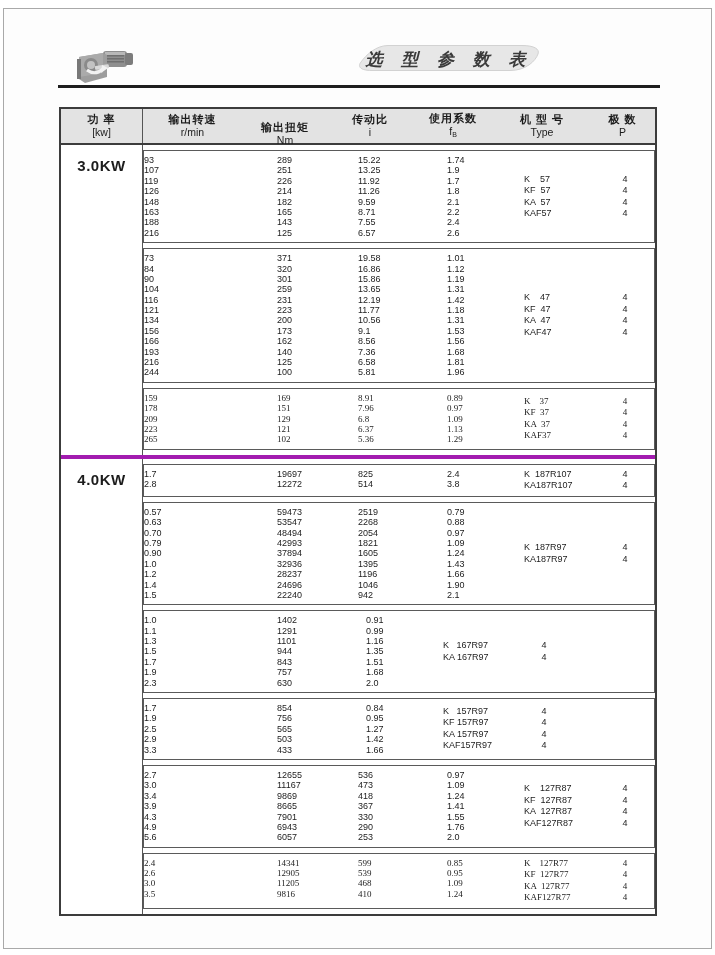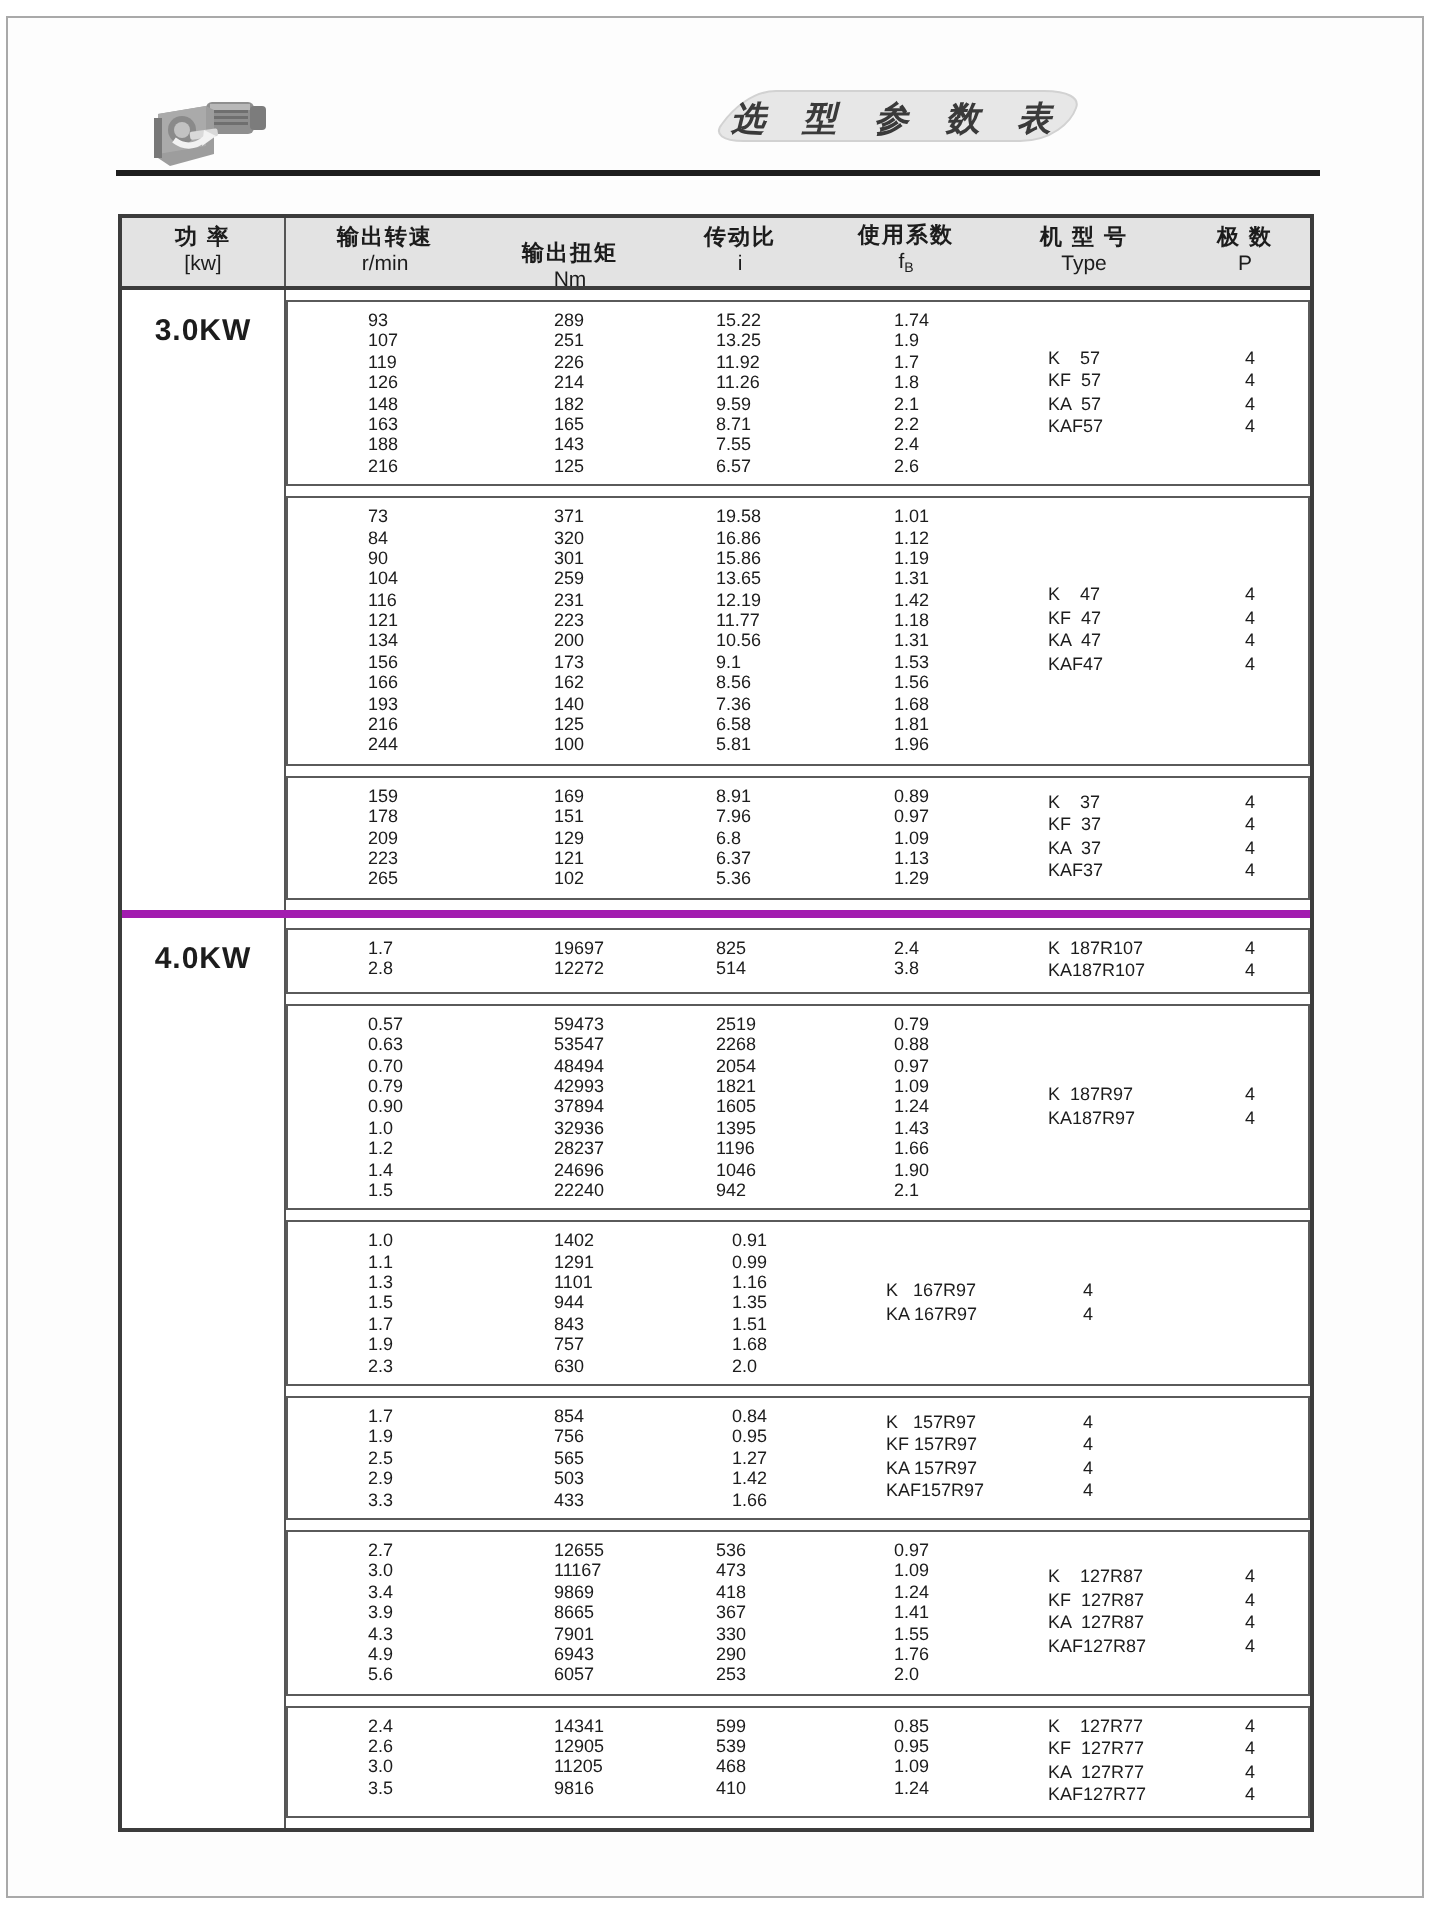--- a/index.html
+++ b/index.html
@@ -48,24 +48,24 @@
   .pgroup { display:flex; border-bottom:4px solid #a21caf; }
   .pgroup:last-child { border-bottom:none; }
   .pcell { width:82px; border-right:1px solid #555; position:relative; }
   .plabel { margin-top:12px; text-align:center; font-size:15px; font-weight:bold;
             letter-spacing:0.5px; }
   .scol { flex:1; padding:5px 0; }
   .section {
     border:1px solid #5a5a5a; margin-bottom:5px; display:flex;
     padding:4px 0; background:#fff;
   }
-  .section:last-child { margin-bottom:0; }
+  .section:last-child { margin-bottom:0;font-family:Liberation Serif, serif; }
   .col { font-size:9px; line-height:10.4px; white-space:pre; }
   .col .val { height:10.4px; }
-  .col-speed  { width:133px; padding-left:40px; }
+  .col-speed  { width:133px; }
   .col-torque { width:81px; }
   .col-ratio  { width:89px; }
   .col-factor { width:43px; }
   .typecol {
     flex:1; display:flex; flex-direction:column; justify-content:center;
     padding-left:34px; font-size:9px;
   }
   .typerow { display:flex; line-height:11.5px; height:11.5px; }
   .tname { width:76px; white-space:pre; }
   .tpole { width:50px; text-align:center; }

